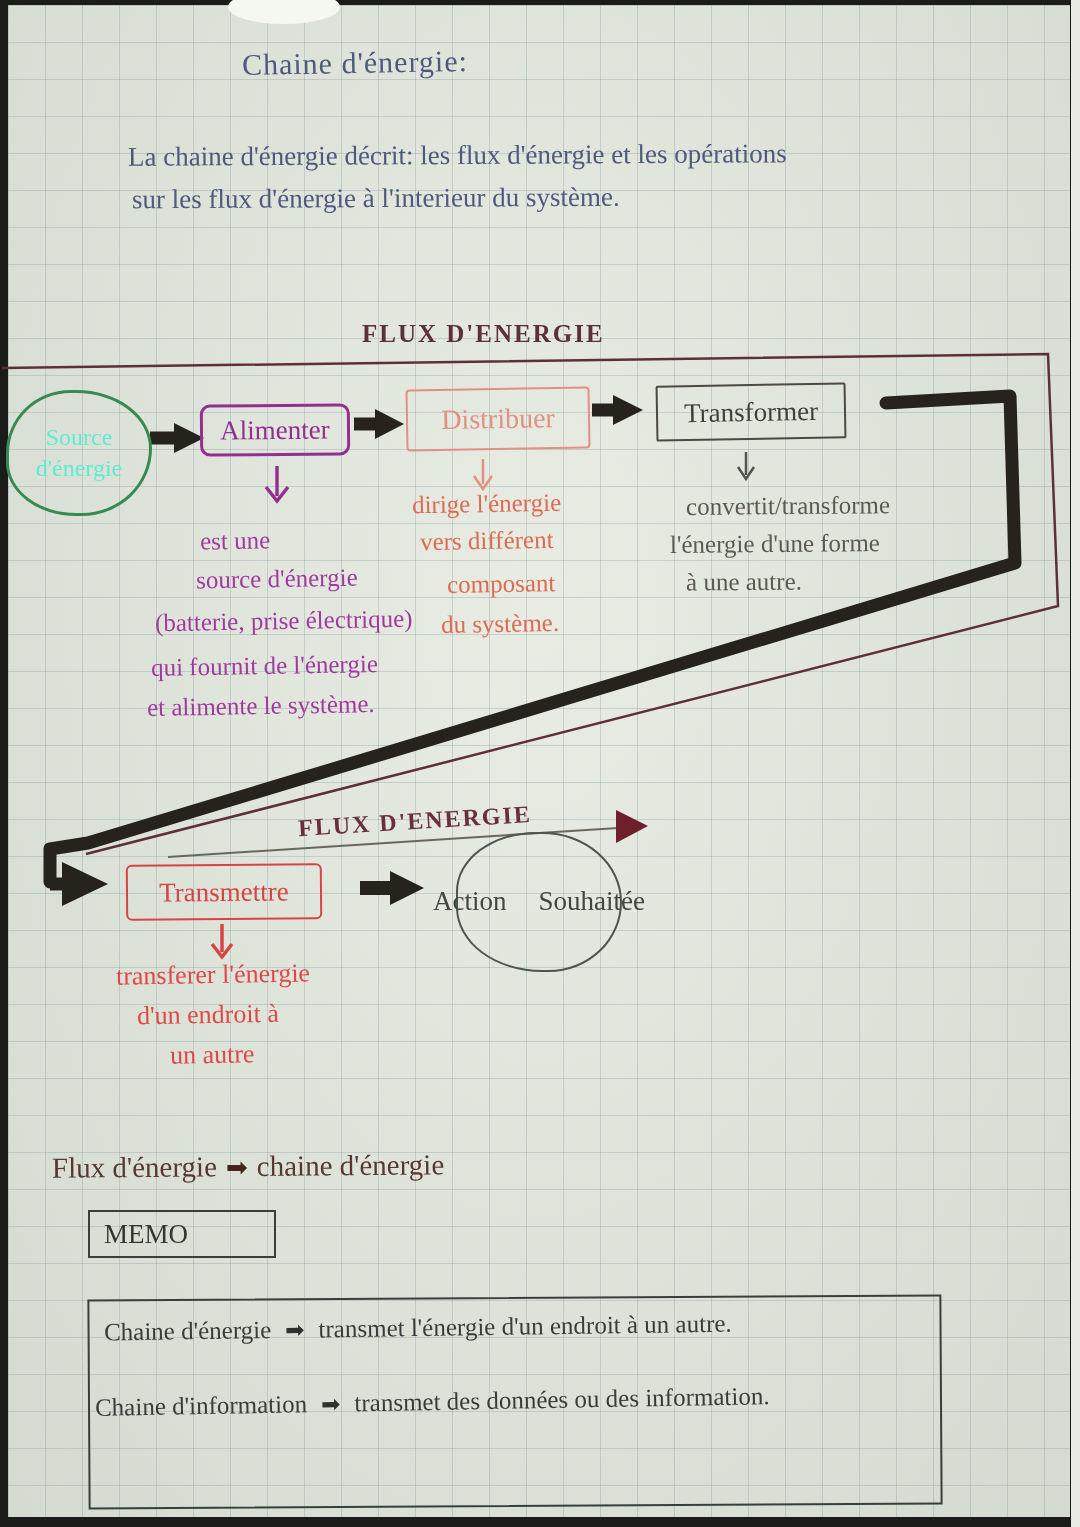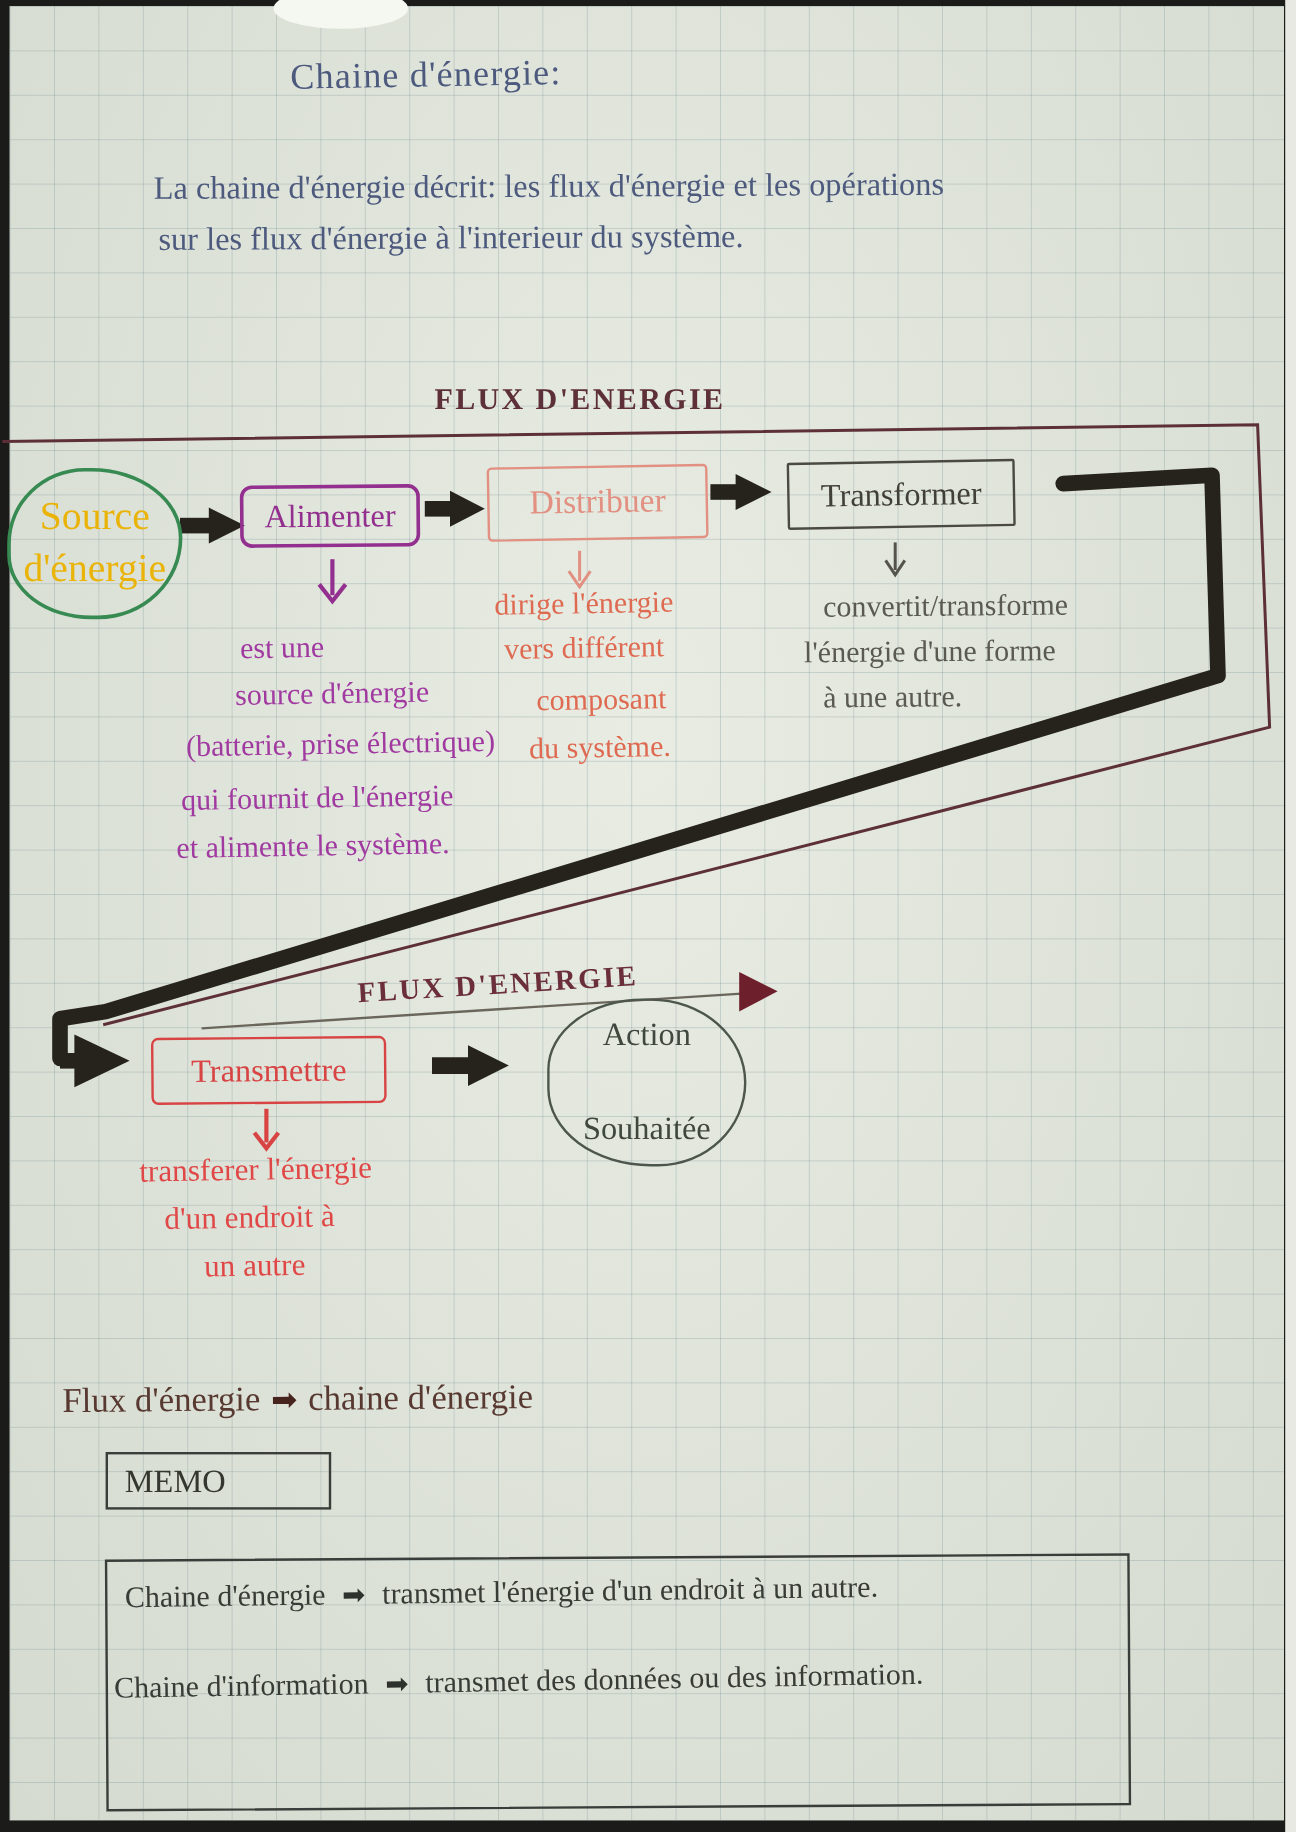--- a/index.html
+++ b/index.html
@@ -20,27 +20,27 @@
   }
   .edge-right{position:absolute;right:0;top:0;width:9px;height:100%;background:#e8e9e2;}
   .paper-blob{position:absolute;left:228px;top:-10px;width:112px;height:34px;background:#f5f7f1;border-radius:50%;}
   .lines{position:absolute;left:0;top:0;z-index:1;}
   .txt{position:absolute;z-index:2;white-space:nowrap;}
   .title{font-size:30px;color:#4d5a7e;letter-spacing:1px;transform:rotate(-1deg);}
   .intro{font-size:27px;color:#4d5a7e;}
   .fluxhead{font-size:25px;font-weight:bold;color:#5d2f38;letter-spacing:2px;}
   .box{position:absolute;z-index:2;display:flex;align-items:center;justify-content:center;background:transparent;}
   .src{border:3.5px solid #378a52;border-radius:46% 54% 50% 50% / 52% 48% 56% 44%;
-       color:#eab308;font-size:33px;text-align:center;line-height:1.3;}
+       color:#5eead4;font-size:24px;text-align:center;line-height:1.3;}
   .alim{border:3px solid #93308f;border-radius:10px;color:#93308f;font-size:27px;transform:rotate(-0.5deg);}
   .dist{border:2.5px solid #e29082;border-radius:4px;color:#e29082;font-size:28px;transform:rotate(-1deg);}
   .trans{border:2.5px solid #4a4a42;border-radius:2px;color:#403f38;font-size:27px;transform:rotate(-1deg);}
   .transm{border:2.5px solid #d84444;border-radius:6px;color:#d84444;font-size:27px;transform:rotate(-0.5deg);}
   .action{border:2.5px solid #4d564c;border-radius:50% 50% 46% 54% / 44% 52% 52% 48%;
-          color:#3f473f;font-size:27px;text-align:right;line-height:1.7;flex-direction:column;gap:32px;}
+          color:#3f473f;font-size:27px;text-align:right;line-height:1.7;flex-direction:row;gap:32px;}
   .d-alim{font-size:25px;color:#a03aa0;transform:rotate(-1deg);}
   .d-dist{font-size:25px;color:#df6a52;transform:rotate(-1deg);}
   .d-trans{font-size:25px;color:#5b5a52;transform:rotate(-0.5deg);}
   .d-transm{font-size:26px;color:#e04848;transform:rotate(-1deg);}
   .equiv{display:flex;align-items:baseline;gap:9px;font-size:29px;color:#573931;transform:rotate(-0.5deg);}
   .equiv .arrowglyph{color:#47231d;font-size:26px;}
   .memo-label{border:2.5px solid #3a3e3a;color:#33372f;font-size:27px;display:flex;align-items:center;padding-left:14px;}
   .memo-box{border:2.5px solid #3a3e3a;transform:rotate(-0.35deg);}
   .memo-row{display:flex;align-items:baseline;gap:14px;font-size:25px;color:#383c36;}
   .memo-row .arrowglyph{font-size:23px;color:#2e322c;}

